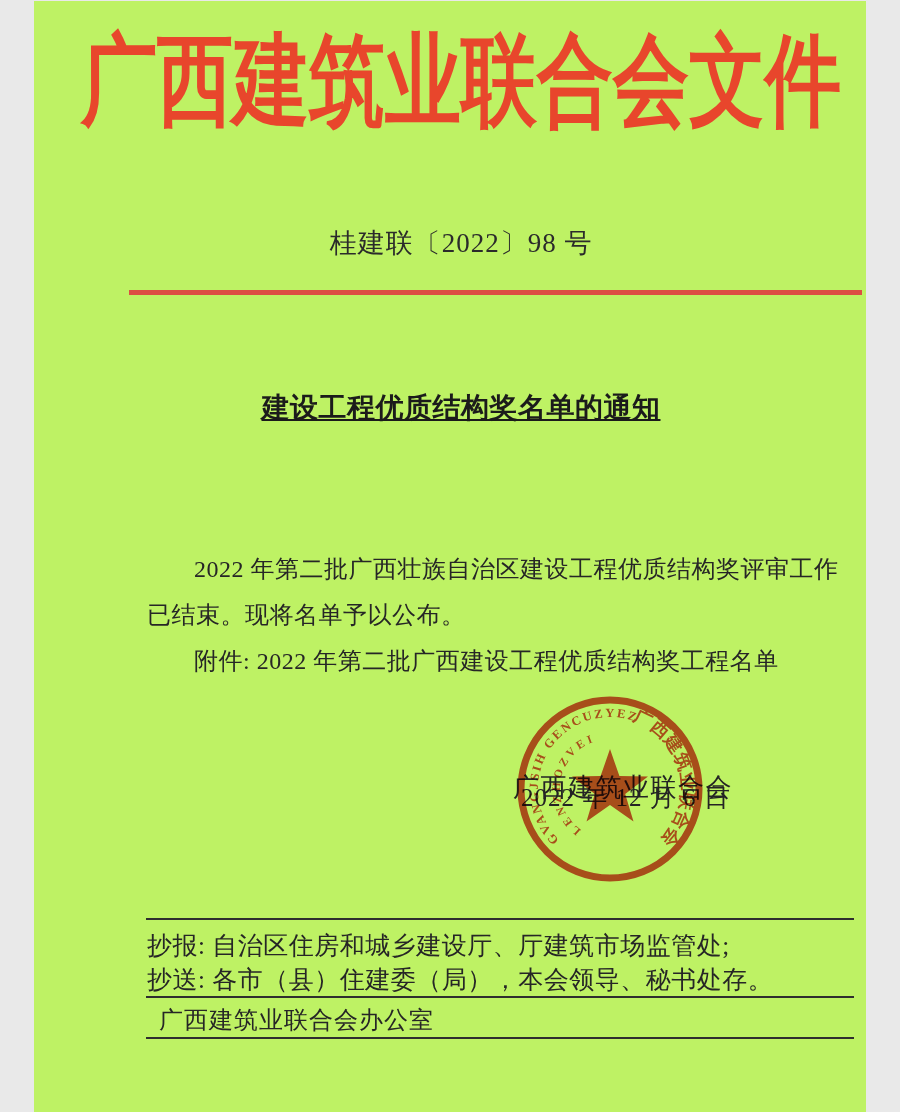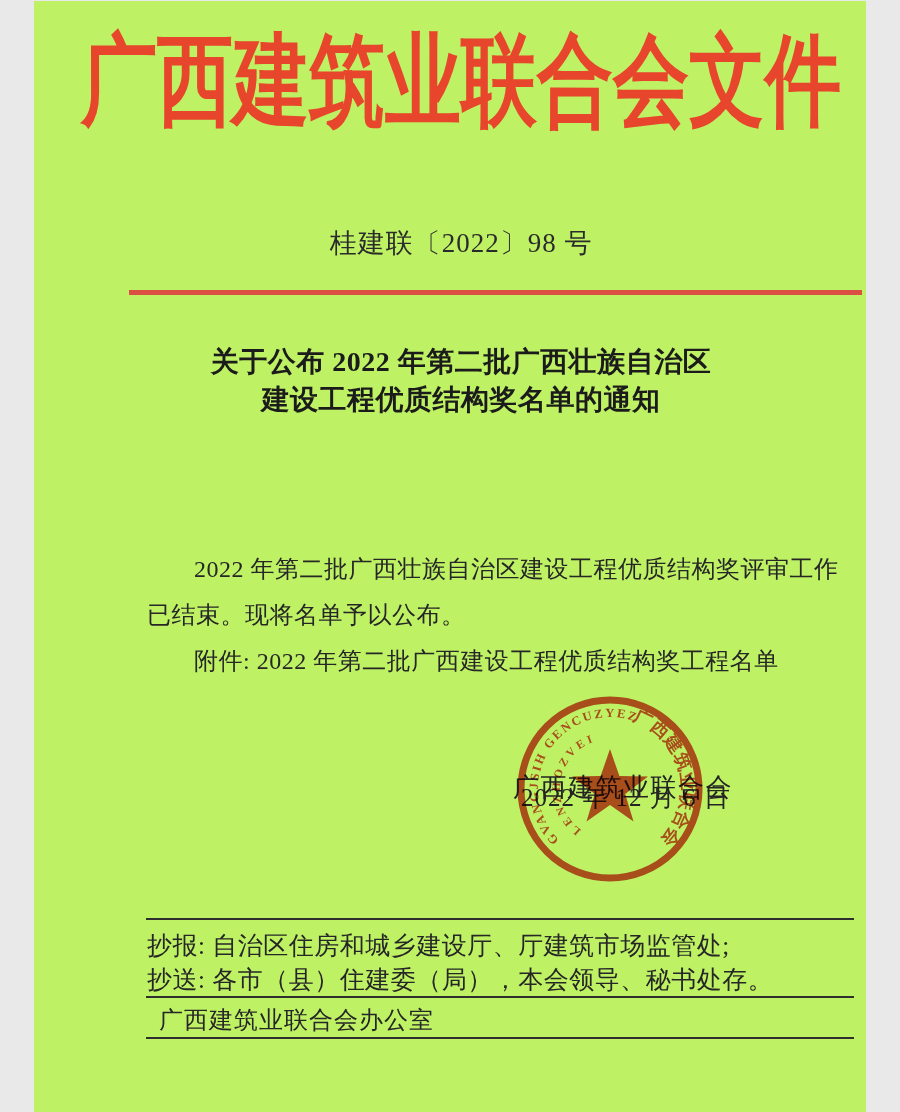--- a/index.html
+++ b/index.html
@@ -36,21 +36,21 @@
     width:733px;height:5px;
     background:#dc4f43;
   }
   .title-line{
     font-size:28px;
     font-weight:bold;
     color:#1b1b1b;
     letter-spacing:0.5px;
   }
   .title-line.l1{top:342px;}
-  .title-line.l2{top:380px;}
+  .title-line.l2{top:388px;text-decoration:underline;}
 
   .body-text{
     font-size:24px;
     color:#262626;
     letter-spacing:0.5px;
   }
   .salutation{left:113px;top:506px;}
   .body-l1{left:160px;top:552px;}
   .body-l2{left:113px;top:598px;}
   .attachment{left:160px;top:644px;}
@@ -110,21 +110,20 @@
 <body>
 
 <div class="page">
 
   <div class="abs centered header-title">广西建筑业联合会文件</div>
 
   <div class="abs centered doc-number">桂建联〔2022〕98 号</div>
 
   <div class="abs red-rule"></div>
 
-  <div class="abs centered title-line l1">关于公布 2022 年第二批广西壮族自治区</div>
   <div class="abs centered title-line l2">建设工程优质结构奖名单的通知</div>
 
   <div class="abs body-text body-l1">2022 年第二批广西壮族自治区建设工程优质结构奖评审工作</div>
   <div class="abs body-text body-l2">已结束。现将名单予以公布。</div>
   <div class="abs body-text attachment">附件: 2022 年第二批广西建设工程优质结构奖工程名单</div>
 
   <div class="abs sig-org">广西建筑业联合会</div>
   <div class="abs sig-date">2022 年 12 月 6 日</div>
 
   <svg class="abs seal" viewBox="0 0 200 200" xmlns="http://www.w3.org/2000/svg">

